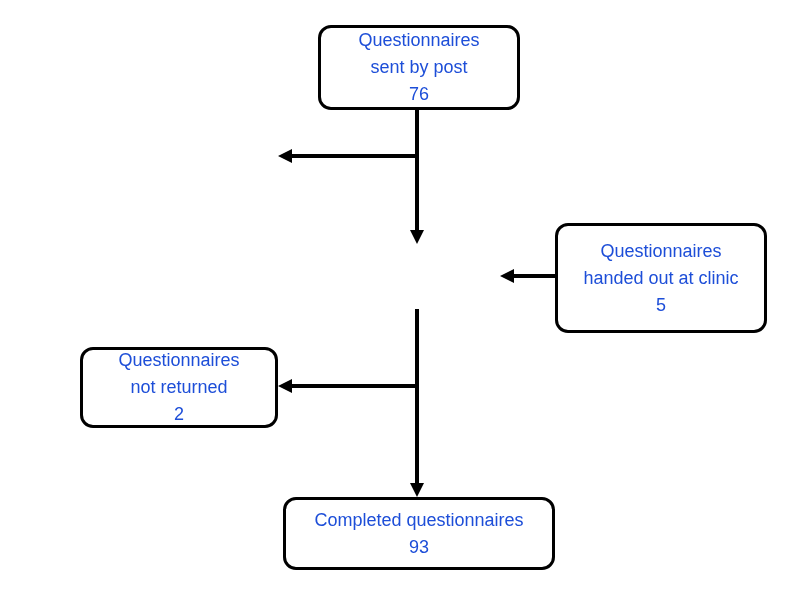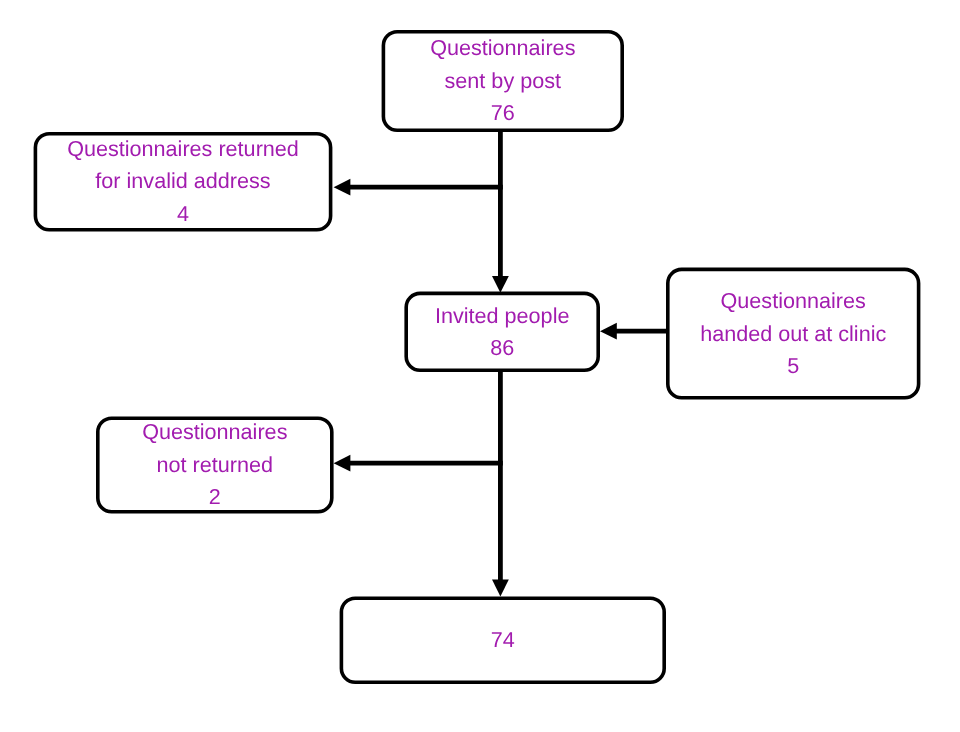--- a/index.html
+++ b/index.html
@@ -25,21 +25,21 @@
     position: absolute;
     box-sizing: border-box;
     border: 3px solid #000000;
     border-radius: 13px;
     background: #ffffff;
     display: flex;
     flex-direction: column;
     align-items: center;
     justify-content: center;
     text-align: center;
-    color: #a21caf;
+    color: #1d4ed8;
     font-size: 18px;
     line-height: 27px;
   }
   .node-text { white-space: pre-line; }
   .node-count { }
   
   .node-sent        { left: 318px; top:  25px; width: 202px; height:  85px; }
   .node-invalid     { left:  28px; top: 110px; width: 249px; height:  83px; }
   .node-invited     { left: 337px; top: 243px; width: 163px; height:  67px; }
   .node-clinic      { left: 555px; top: 223px; width: 212px; height: 110px; }
@@ -80,40 +80,32 @@
       </g>
     </g>
   </svg>
 
   <div class="node node-sent">
     <div class="node-text">Questionnaires
 sent by post</div>
     <div class="node-count">76</div>
   </div>
 
-  <div class="node node-invalid">
-    <div class="node-text">Questionnaires returned
-for invalid address</div>
-    <div class="node-count">4</div>
-  </div>
 
-  <div class="node node-invited">
-    <div class="node-text">Invited people</div>
-    <div class="node-count">86</div>
-  </div>
 
   <div class="node node-clinic">
     <div class="node-text">Questionnaires
 handed out at clinic</div>
     <div class="node-count">5</div>
   </div>
 
   <div class="node node-notreturned">
     <div class="node-text">Questionnaires
 not returned</div>
     <div class="node-count">2</div>
   </div>
 
   <div class="node node-completed">
-    <div class="node-count">74</div>
+    <div class="node-text">Completed questionnaires</div>
+    <div class="node-count">93</div>
   </div>
 
 </div>
 
 </body></html>

